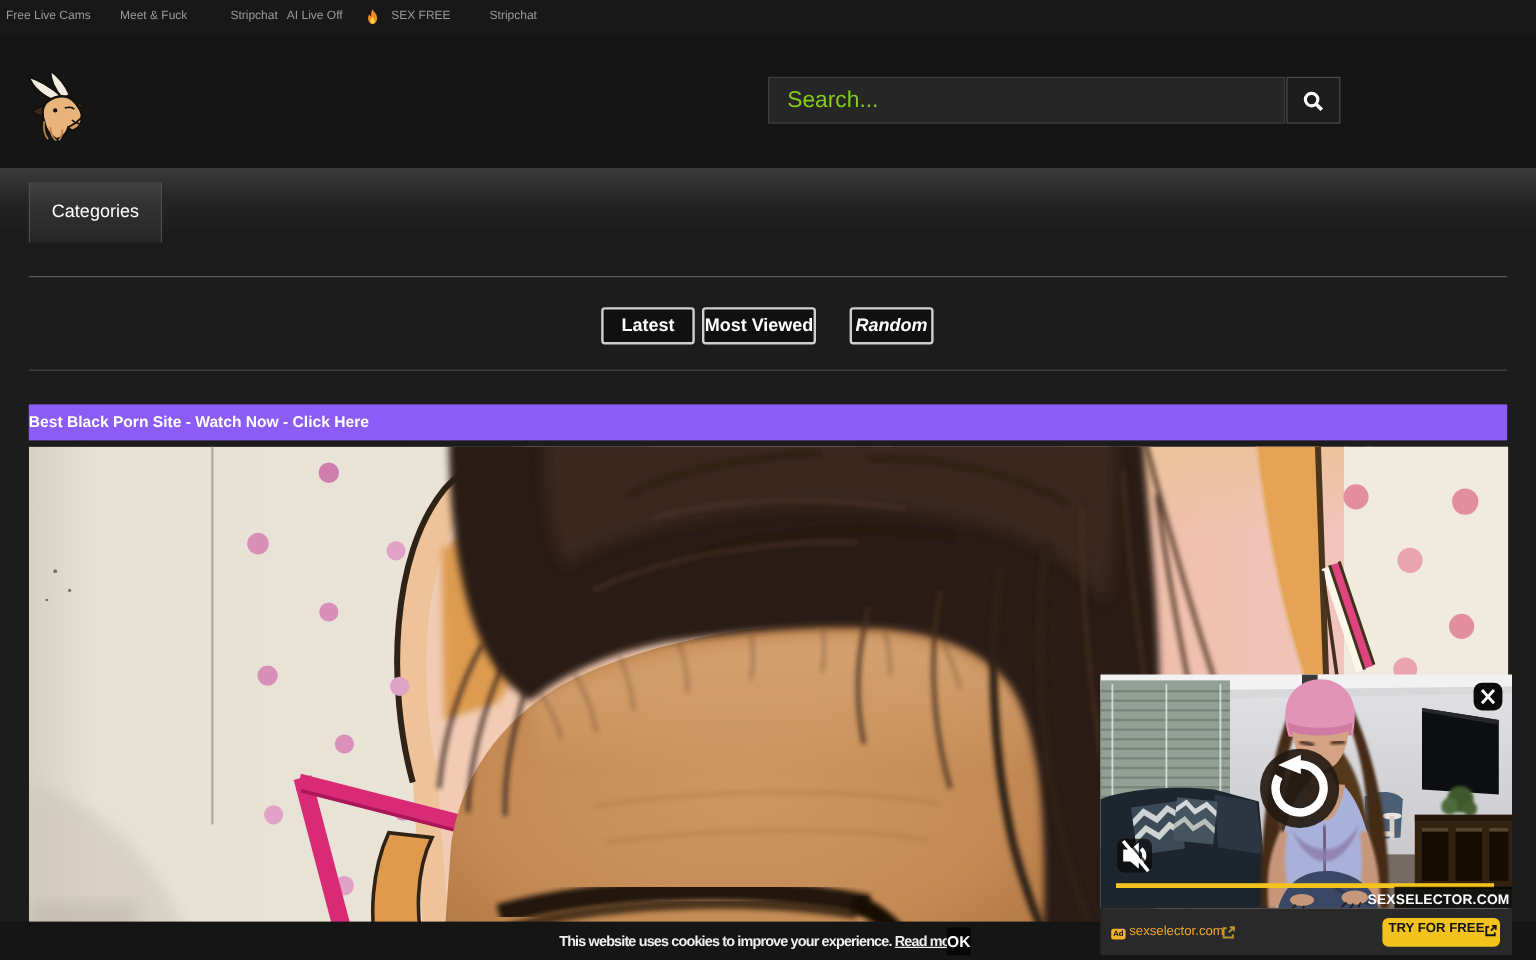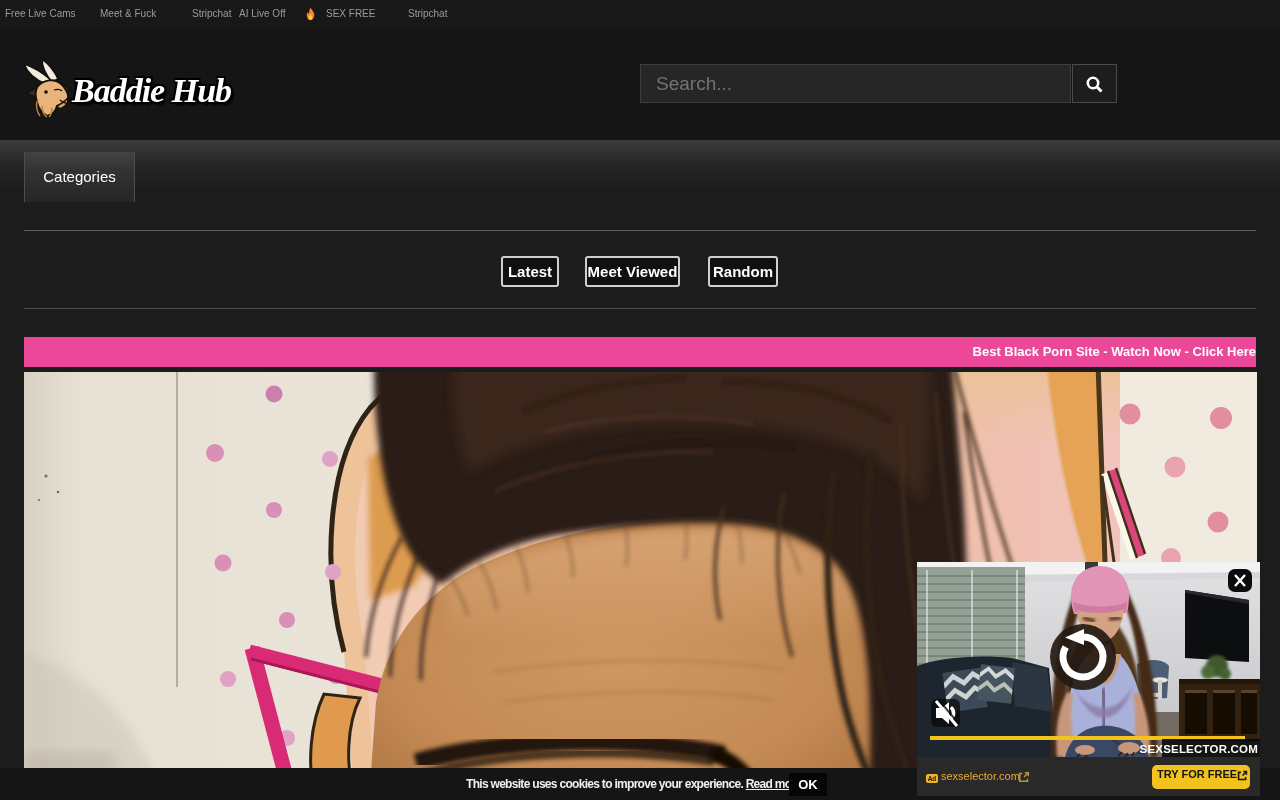--- a/index.html
+++ b/index.html
@@ -6,35 +6,35 @@
   body{width:1280px;height:800px;background:#1c1c1c;font-family:"Liberation Sans",sans-serif;position:relative;overflow:hidden;}
   .abs{position:absolute;}
   
   #topbar{left:0;top:0;width:1280px;height:28px;background:#181818;}
   #topbar .lnk{position:absolute;top:0;line-height:28px;font-size:10px;color:#9b9b9b;white-space:nowrap;}
   
   #header{left:0;top:28px;width:1280px;height:112px;background:#151515;}
   #logotext{left:72px;top:44px;font-family:"Liberation Serif",serif;font-style:italic;font-weight:bold;font-size:34px;color:#fff;letter-spacing:-1px;
     text-shadow:2px 2px 0 #000,-2px 2px 0 #000,2px -2px 0 #000,-2px -2px 0 #000,3px 3px 2px #000;}
   #searchbox{left:640px;top:36px;width:431px;height:39px;background:#262626;border:1px solid #3d3d3d;box-sizing:border-box;}
-  #searchph{left:656px;top:36px;height:39px;line-height:39px;font-size:19px;color:#737373;}
+  #searchph{left:656px;top:36px;height:39px;line-height:39px;font-size:19px;color:#84cc16;}
   #searchbtn{left:1072px;top:36px;width:45px;height:39px;background:#1d1d1d;border:1px solid #4a4a4a;box-sizing:border-box;}
   
   #navband{left:0;top:140px;width:1280px;height:50px;background:linear-gradient(180deg,#3b3b3b 0%,#2e2e2e 30%,#242424 55%,#1d1d1d 100%);}
   #navtab{left:24px;top:140px;width:111px;height:50px;background:linear-gradient(180deg,#434343 0%,#333 35%,#262626 100%);border-left:1px solid #4e4e4e;border-right:1px solid #4e4e4e;box-sizing:border-box;margin-top:12px;}
   #navtab span{display:block;text-align:center;line-height:50px;color:#fff;font-size:15px;}
   .hr{height:1px;background:#5e5e5e;left:24px;width:1232px;}
   
   .pill{position:absolute;top:256px;height:31px;box-sizing:border-box;background:#101010;border:2px solid #cfcfcf;border-radius:3px;color:#fff;font-weight:bold;font-size:15px;text-align:center;line-height:27px;}
   
-  #banner{left:24px;top:337px;width:1232px;height:30px;background:#ec4899;color:#fff;font-weight:bold;font-size:13px;text-align:right;line-height:30px;}
+  #banner{left:24px;top:337px;width:1232px;height:30px;background:#8b5cf6;color:#fff;font-weight:bold;font-size:13px;text-align:left;line-height:30px;}
   
   #cookiebar{left:0;top:768px;width:1280px;height:32px;background:#151515;z-index:30;}
   #cookiemsg{left:450px;top:768px;height:32px;line-height:32px;white-space:nowrap;color:#f0f0f0;font-size:12px;letter-spacing:-0.7px;font-weight:bold;z-index:31;margin-left:16px;}
-  #okbtn{left:789px;top:773px;width:38px;height:23px;background:#060606;color:#fff;font-size:13px;font-weight:bold;text-align:center;line-height:23px;z-index:32;}
+  #okbtn{left:789px;top:773px;width:20px;height:23px;background:#060606;color:#fff;font-size:13px;font-weight:bold;text-align:center;line-height:23px;z-index:32;}
   
   #video{left:917px;top:562px;width:343px;height:195px;z-index:40;}
   #adbar{left:917px;top:757px;width:343px;height:39px;background:#292929;z-index:40;}
 </style>
 </head>
 <body>
   <div class="abs" id="topbar">
     <span class="lnk" style="left:5px;">Free Live Cams</span>
     <span class="lnk" style="left:100px;">Meet &amp; Fuck</span>
     <span class="lnk" style="left:192px;">Stripchat</span>
@@ -53,39 +53,38 @@
       <path d="M28,26 C22,19 18,11 18,3 C25,8 31,16 34,23 Z" fill="#f2ebdf" stroke="#14100c" stroke-width="1.6"></path>
       <path d="M12,32 L2,37 L13,42 Z" fill="#3a2c1d" stroke="#14100c" stroke-width="1.4"></path>
       <path d="M36,28 L47,32 L38,36 Z" fill="#3a2c1d" stroke="#14100c" stroke-width="1.4"></path>
       <path d="M14,30 C20,24 30,22 36,27 C41,31 45,38 44,42 C43,46 38,49 33,50 C32,55 28,59 23,60 C18,57 14,52 13,46 C11,40 11,34 14,30 Z" fill="#e9b37c" stroke="#14100c" stroke-width="2"></path>
       <path d="M33,50 C37,48 41,45 44,42 C44,46 42,50 38,52 C36,53 34,52 33,50 Z" fill="#d89a5f" stroke="#14100c" stroke-width="1.4"></path>
       <circle cx="22" cy="36" r="1.8" fill="#14100c"></circle>
       <path d="M30,34 C33,33 36,33 38,35" stroke="#14100c" stroke-width="1.3" fill="none"></path>
       <path d="M13,45 C12,50 13,56 16,60 M18,50 C18,55 20,59 23,61 M28,52 C28,56 27,59 25,61" stroke="#b97f45" stroke-width="1.5" fill="none"></path>
       <path d="M36,44 C38,46 40,47 42,47" stroke="#14100c" stroke-width="1.3" fill="none"></path>
     </svg>
-    <div class="abs" id="logotext">Baddie Hub</div>
     <div class="abs" id="searchbox"></div>
     <div class="abs" id="searchph">Search...</div>
     <div class="abs" id="searchbtn"></div>
     <svg class="abs" style="left:1085px;top:47px" width="19" height="19" viewBox="0 0 19 19">
       <circle cx="8" cy="8" r="5.2" fill="none" stroke="#fff" stroke-width="2.6"></circle>
       <line x1="12" y1="12" x2="16.5" y2="16.5" stroke="#fff" stroke-width="3"></line>
     </svg>
   </div>
 
   <div class="abs" id="navband"></div>
   <div class="abs" id="navtab">
     <span>Categories</span>
   </div>
 
   <div class="abs hr" style="top:230px;"></div>
-  <div class="abs pill" style="left:501px;width:58px;">Latest</div>
-  <div class="abs pill" style="left:585px;width:95px;">Meet Viewed</div>
-  <div class="abs pill" style="left:708px;width:70px;">Random</div>
+  <div class="abs pill" style="left:501px;width:78px;">Latest</div>
+  <div class="abs pill" style="left:585px;width:95px;">Most Viewed</div>
+  <div class="abs pill" style="left:708px;width:70px;font-style:italic;">Random</div>
   <div class="abs hr" style="top:308px;background:#4a4a4a;"></div>
 
   <div class="abs" id="banner">Best Black Porn Site - Watch Now - Click Here</div>
 
   <div class="abs" id="mainimg" style="left:24px;top:372px;width:1233px;height:428px;overflow:hidden;">
     <svg width="1233" height="428" viewBox="0 0 1233 428">
       <defs>
         <linearGradient id="wallL" x1="0" y1="0" x2="1" y2="0">
           <stop offset="0" stop-color="#d8d1c3"></stop>
           <stop offset="0.08" stop-color="#e7e1d5"></stop>

